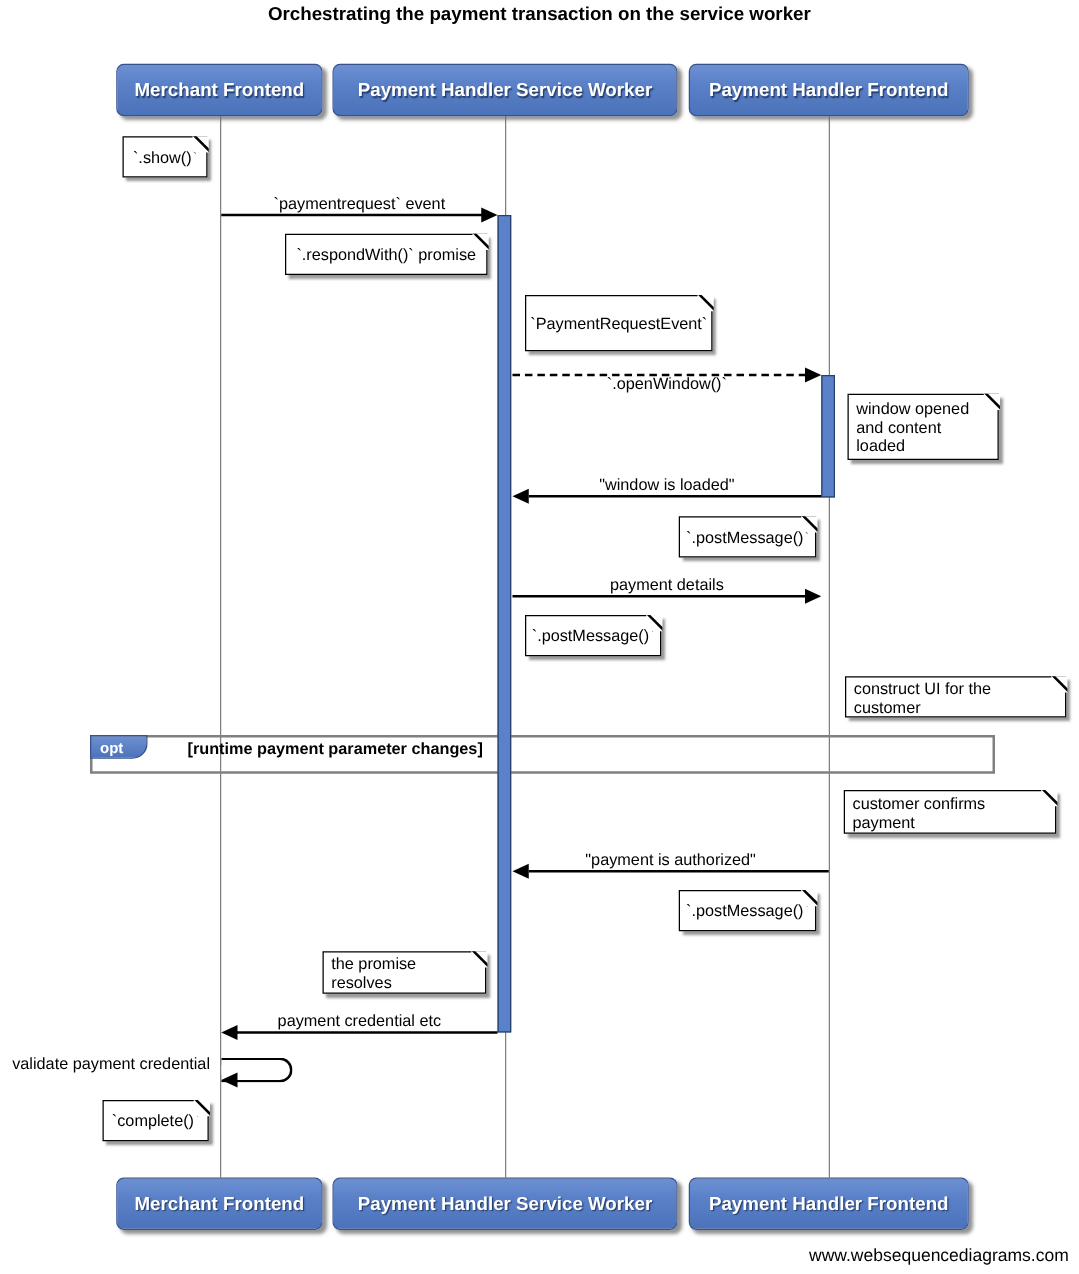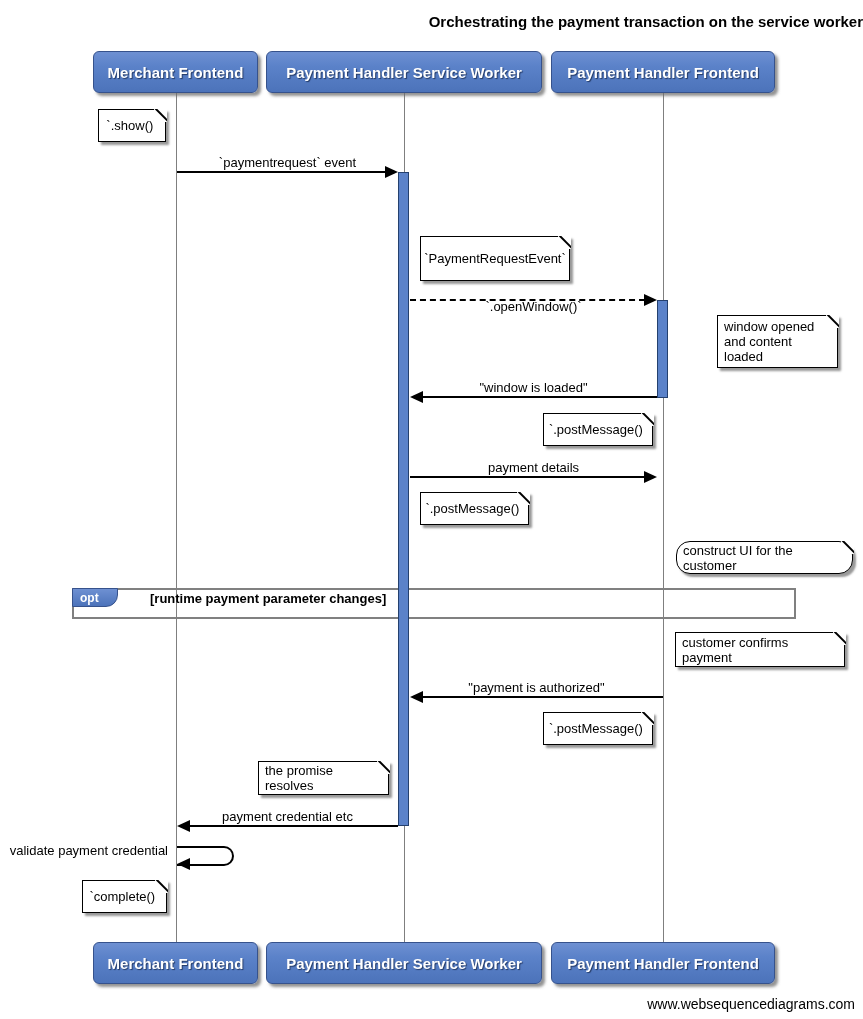--- a/index.html
+++ b/index.html
@@ -1,21 +1,21 @@
 <!DOCTYPE html>
 <html><head>
 <meta charset="utf-8">
 <style>
   html,body{margin:0;padding:0;background:#fff;}
   #diagram{
     position:relative;width:863px;height:1019px;background:#fff;overflow:hidden;
     font-family:"Liberation Sans","DejaVu Sans",sans-serif;color:#000;
   }
   .title{
-    position:absolute;left:0;top:13px;width:863px;text-align:right;
+    position:absolute;left:0;top:3px;width:863px;text-align:center;
     font-size:15px;font-weight:bold;
   }
   .footer{
     position:absolute;right:8px;top:996px;font-size:14px;
   }
   
   .actor{
     position:absolute;height:42px;box-sizing:border-box;
     background:linear-gradient(180deg,#6e90d2 0%,#5b82c9 35%,#4c73ba 100%);
     border:1.5px solid #36528c;border-radius:6px;
@@ -132,43 +132,47 @@
 
   <div class="mlabel right" style="left:8px;top:843px;width:160px;">validate payment credential</div>
   <div class="selfloop" style="left:177px;top:846px;width:57px;height:20px;"></div>
   <div class="head-l" style="left:177px;top:858px;"></div>
 
   <div class="note" style="left:98px;top:109px;width:68px;height:33px;">
     <span class="fold"></span>
     <span class="txt">`.show()`</span>
   </div>
 
+  <div class="note" style="left:228px;top:187px;width:162px;height:33px;">
+    <span class="fold"></span>
+    <span class="txt">`.respondWith()` promise</span>
+  </div>
 
   <div class="note" style="left:420px;top:236px;width:150px;height:45px;">
     <span class="fold"></span>
     <span class="txt">`PaymentRequestEvent`</span>
   </div>
 
-  <div class="note left-text" style="left:678px;top:315px;width:121px;height:53px;margin-left:39px;">
+  <div class="note left-text" style="left:678px;top:315px;width:121px;height:53px;">
     <span class="fold"></span>
     <span class="txt">window opened
 and content loaded</span>
   </div>
 
   <div class="note" style="left:543px;top:413px;width:110px;height:33px;">
     <span class="fold"></span>
     <span class="txt">`.postMessage()`</span>
   </div>
 
   <div class="note" style="left:420px;top:492px;width:109px;height:33px;">
     <span class="fold"></span>
     <span class="txt">`.postMessage()`</span>
   </div>
 
-  <div class="note" style="left:676px;top:541px;width:177px;height:33px;border-radius:14px;">
+  <div class="note" style="left:676px;top:541px;width:177px;height:33px;">
     <span class="fold"></span>
     <span class="txt">construct UI for the customer</span>
   </div>
 
   <div class="note" style="left:675px;top:632px;width:170px;height:35px;">
     <span class="fold"></span>
     <span class="txt">customer confirms payment</span>
   </div>
 
   <div class="note" style="left:543px;top:712px;width:110px;height:33px;">

